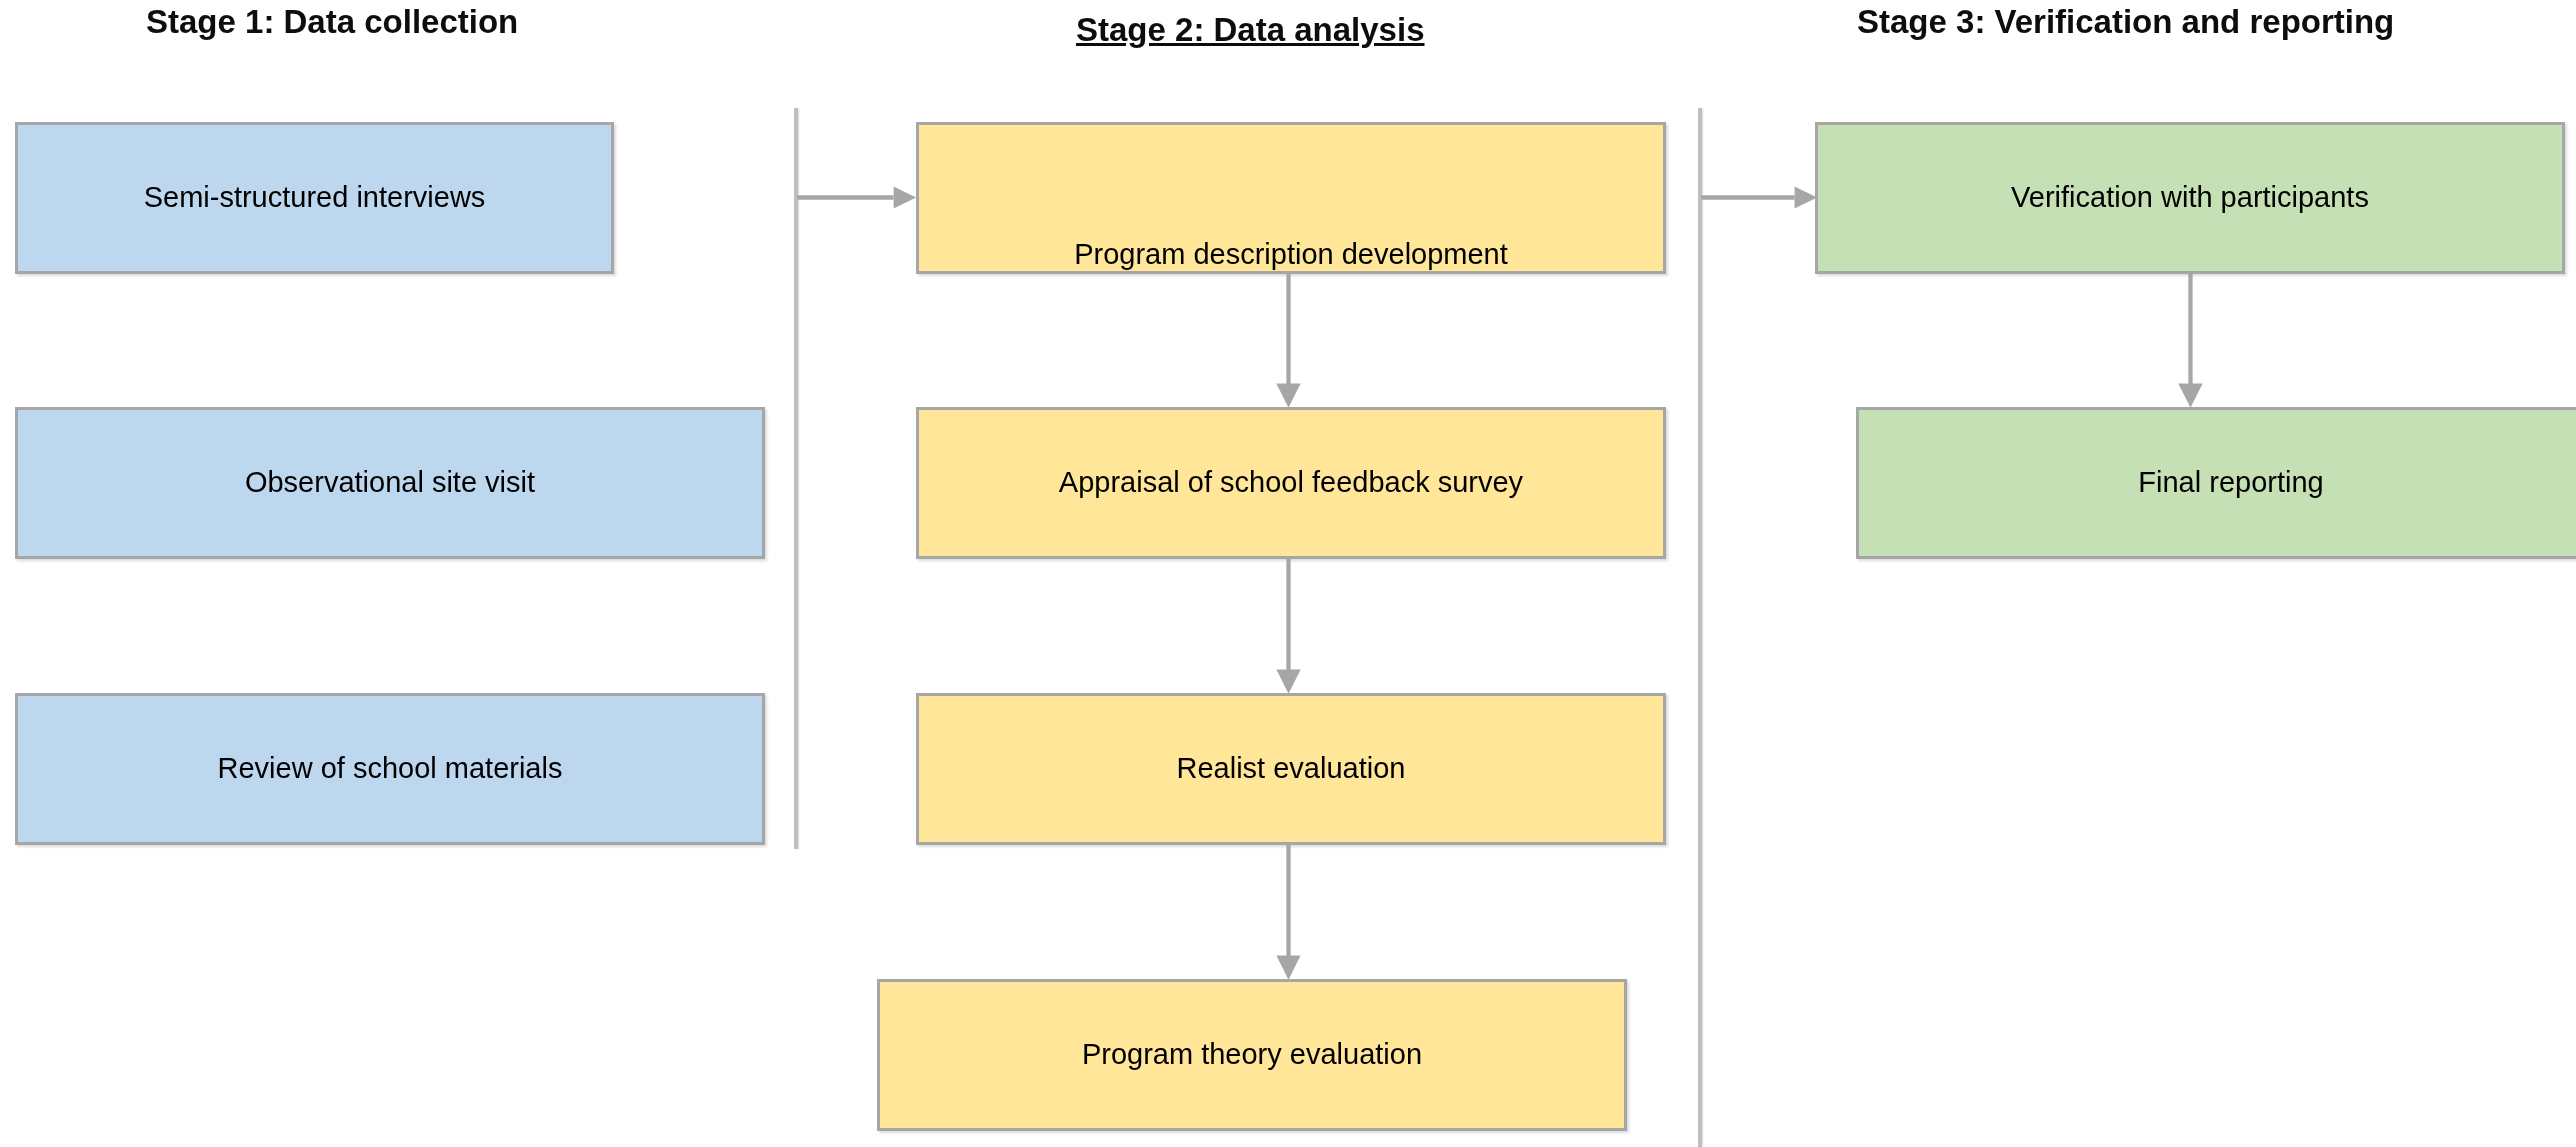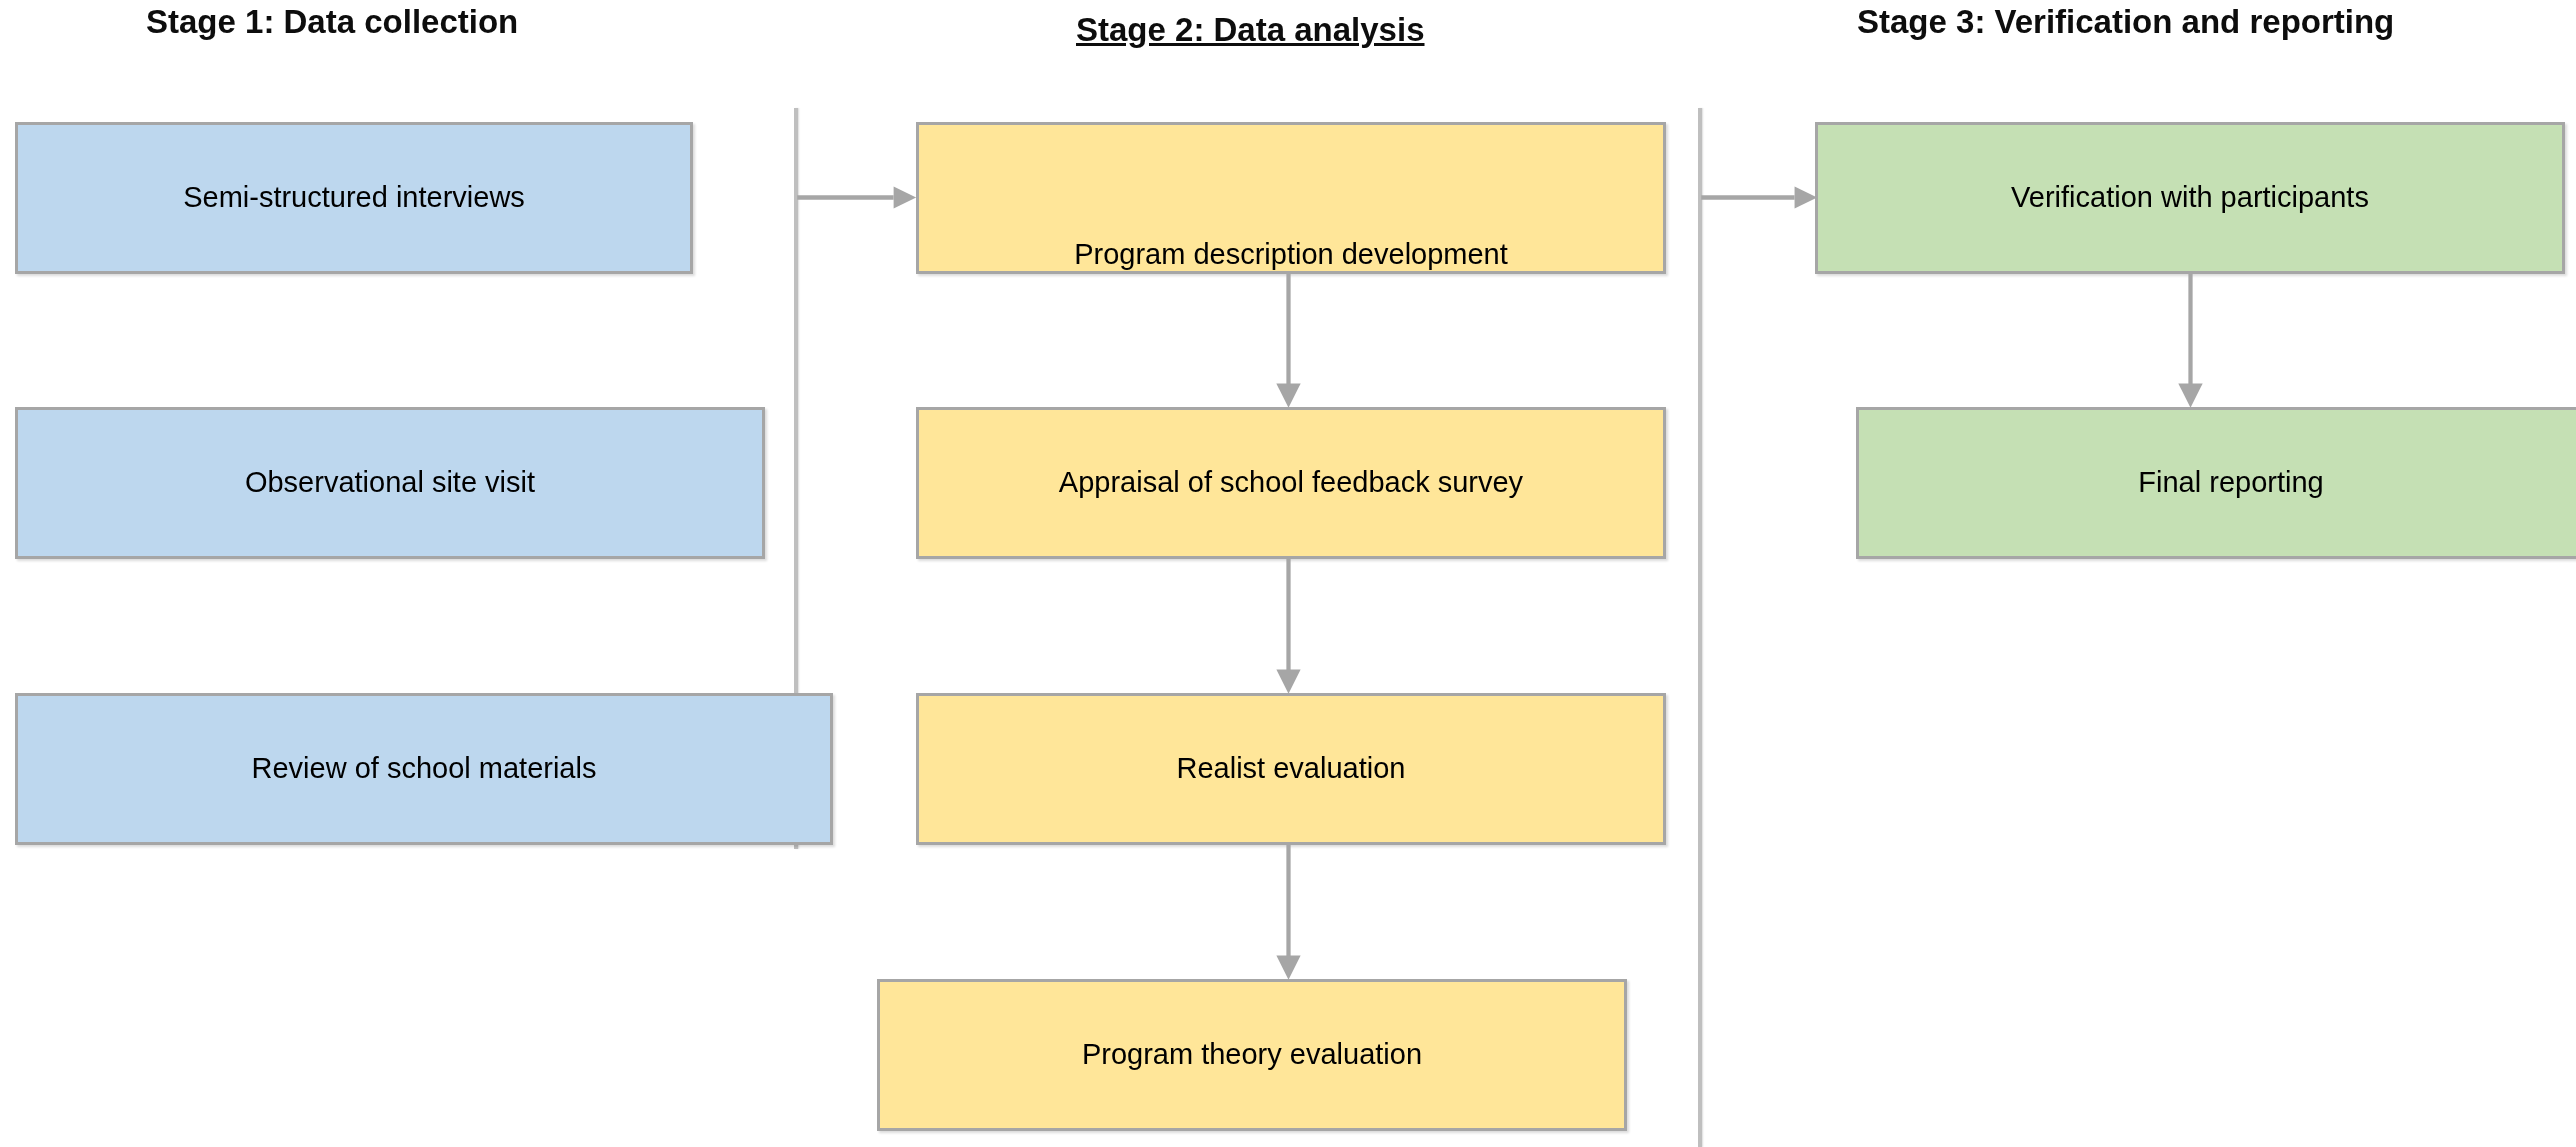--- a/index.html
+++ b/index.html
@@ -55,23 +55,23 @@
     color: #000000;
     text-align: center;
     white-space: nowrap;
     line-height: 1.1;
   }
   .node.blue   { background: #bdd7ee; }
   .node.yellow { background: #ffe699; }
   .node.green  { background: #c5e0b4; }
 
   
-  #node-interviews   { left: 15px; top: 122px;  width: 678px; height: 152px; }
+  #node-interviews   { left: 15px; top: 122px;  width: 599px; height: 152px; }
   #node-sitevisit    { left: 15px; top: 407px;  width: 750px; height: 152px; }
-  #node-materials    { left: 15px; top: 693px; width: 818px; height: 152px; }
+  #node-materials    { left: 15px; top: 693px; width: 750px; height: 152px; }
 
   
   #node-progdesc     { left: 916px; top: 122px;  width: 750px; height: 152px; align-items: flex-end; }
   #node-appraisal    { left: 916px; top: 407px;  width: 750px; height: 152px; }
   #node-realist      { left: 916px; top: 693px; width: 750px; height: 152px; }
   #node-theory       { left: 877px; top: 979px; width: 750px; height: 152px; }
 
   
   #node-verification { left: 1815px; top: 122px;  width: 750px; height: 152px; }
   #node-finalreport  { left: 1815px; top: 407px;  width: 750px; height: 152px; margin-left: 41px; }

